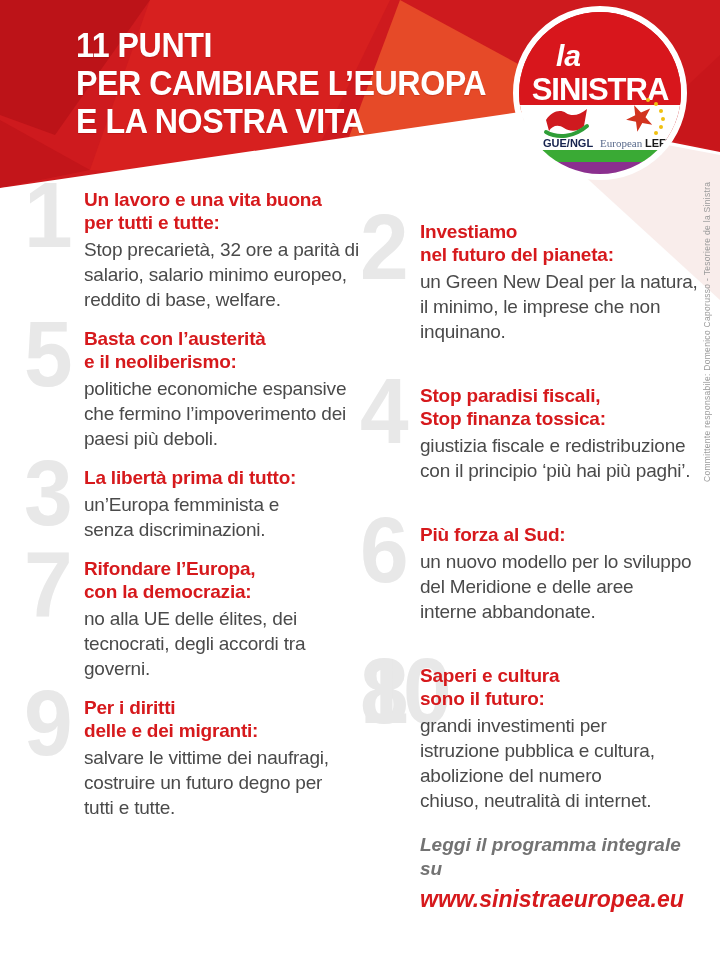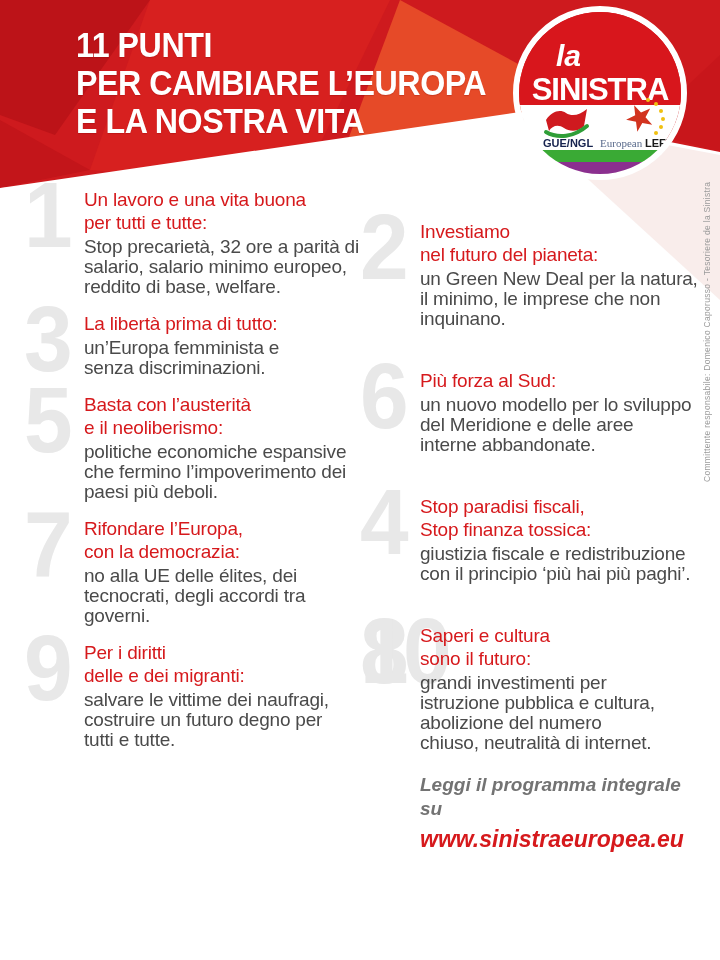--- a/index.html
+++ b/index.html
@@ -35,25 +35,25 @@
   .point { position:relative; }
   #col-left  .point { margin-bottom:15px; }
   #col-right .point { margin-bottom:20px;margin-top:40px; }
   .ghost-num {
     position:absolute; left:-16px; top:-12px; z-index:0;
     font-weight:bold; font-size:92px; line-height:.85;
     color:#e8e8e8; letter-spacing:-6px; transform:scaleX(.95); transform-origin:left top;
   }
   .point-content { position:relative; z-index:1; margin-left:44px; }
   .point-heading {
-    color:#d6191c; font-weight:normal; font-size:19px; line-height:23px;
+    color:#d6191c; font-weight:bold; font-size:19px; line-height:23px;
     white-space:pre-line; letter-spacing:-0.2px;
   }
   .point-body {
-    color:#4a4a4a; font-size:19px; line-height:20px; margin-top:3px;
+    color:#4a4a4a; font-size:19px; line-height:25px; margin-top:3px;
     white-space:pre-line; letter-spacing:-0.2px;
   }
   
   #footer { margin-left:44px; margin-top:8px; font-style:italic; font-weight:bold; }
   #footer-line { color:#737373; font-size:19px; line-height:24px; }
   #footer-url  { color:#d6191c; font-size:23px; line-height:30px; margin-top:3px; }
 </style>
 </head>
 <body>
 
@@ -121,38 +121,38 @@
       <span class="ghost-num">1</span>
       <div class="point-content">
         <div class="point-heading">Un lavoro e una vita buona
 per tutti e tutte:</div>
         <div class="point-body">Stop precarietà, 32 ore a parità di
 salario, salario minimo europeo,
 reddito di base, welfare.</div>
       </div>
     </div>
     <div class="point">
-      <span class="ghost-num">3</span>
-      <div class="point-content">
-        <div class="point-heading">La libertà prima di tutto:</div>
-        <div class="point-body">un’Europa femminista e
-senza discriminazioni.</div>
-      </div>
-    </div>
-    <div class="point">
       <span class="ghost-num">5</span>
       <div class="point-content">
         <div class="point-heading">Basta con l’austerità
 e il neoliberismo:</div>
         <div class="point-body">politiche economiche espansive
 che fermino l’impoverimento dei
 paesi più deboli.</div>
       </div>
     </div>
     <div class="point">
+      <span class="ghost-num">3</span>
+      <div class="point-content">
+        <div class="point-heading">La libertà prima di tutto:</div>
+        <div class="point-body">un’Europa femminista e
+senza discriminazioni.</div>
+      </div>
+    </div>
+    <div class="point">
       <span class="ghost-num">7</span>
       <div class="point-content">
         <div class="point-heading">Rifondare l’Europa,
 con la democrazia:</div>
         <div class="point-body">no alla UE delle élites, dei
 tecnocrati, degli accordi tra
 governi.</div>
       </div>
     </div>
     <div class="point">
@@ -172,35 +172,35 @@
       <span class="ghost-num">2</span>
       <div class="point-content">
         <div class="point-heading">Investiamo
 nel futuro del pianeta:</div>
         <div class="point-body">un Green New Deal per la natura,
 il minimo, le imprese che non
 inquinano.</div>
       </div>
     </div>
     <div class="point">
+      <span class="ghost-num">4</span>
+      <div class="point-content">
+        <div class="point-heading">Stop paradisi fiscali,
+Stop finanza tossica:</div>
+        <div class="point-body">giustizia fiscale e redistribuzione
+con il principio ‘più hai più paghi’.</div>
+      </div>
+    </div>
+    <div class="point">
       <span class="ghost-num">6</span>
       <div class="point-content">
         <div class="point-heading">Più forza al Sud:</div>
         <div class="point-body">un nuovo modello per lo sviluppo
 del Meridione e delle aree
 interne abbandonate.</div>
-      </div>
-    </div>
-    <div class="point">
-      <span class="ghost-num">4</span>
-      <div class="point-content">
-        <div class="point-heading">Stop paradisi fiscali,
-Stop finanza tossica:</div>
-        <div class="point-body">giustizia fiscale e redistribuzione
-con il principio ‘più hai più paghi’.</div>
       </div>
     </div>
     <div class="point">
       <span class="ghost-num">8</span>
       <div class="point-content">
       </div>
     </div>
     <div class="point">
       <span class="ghost-num">10</span>
       <div class="point-content">

